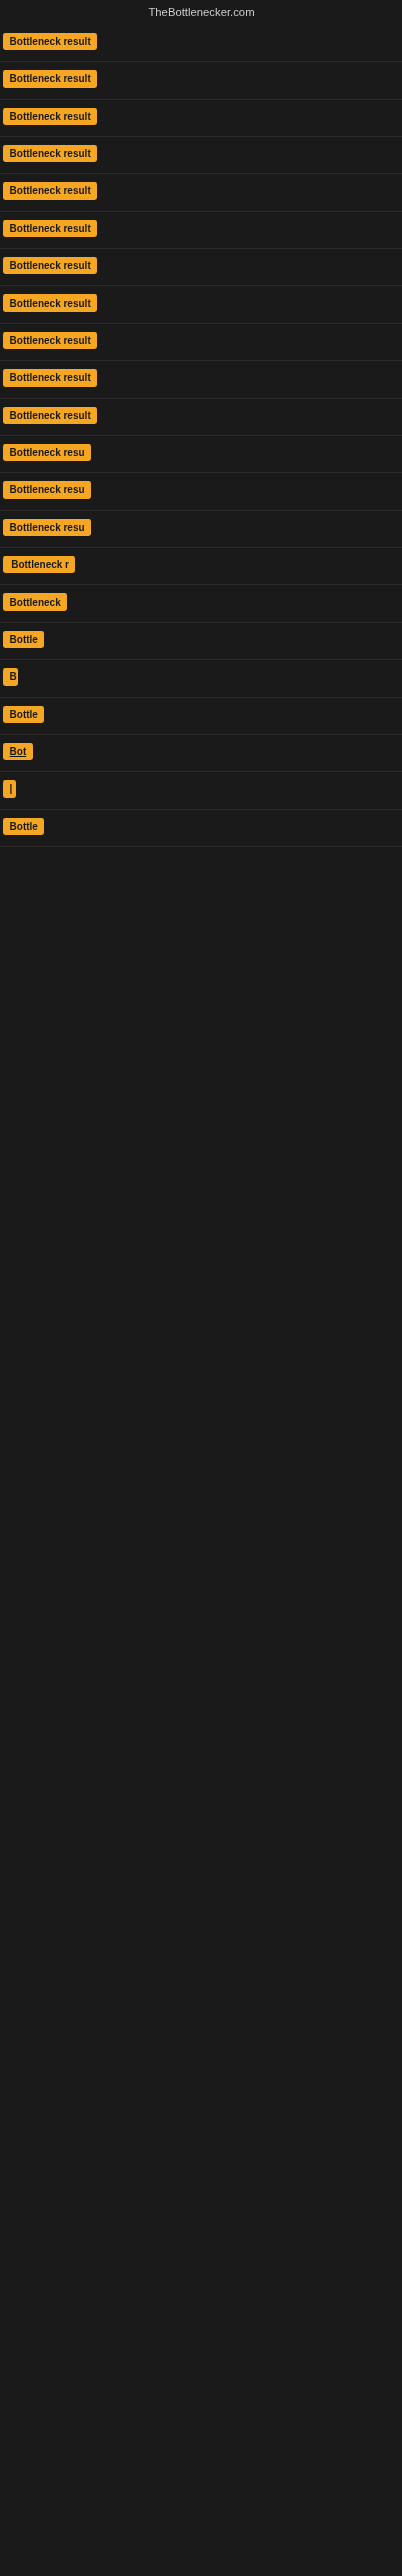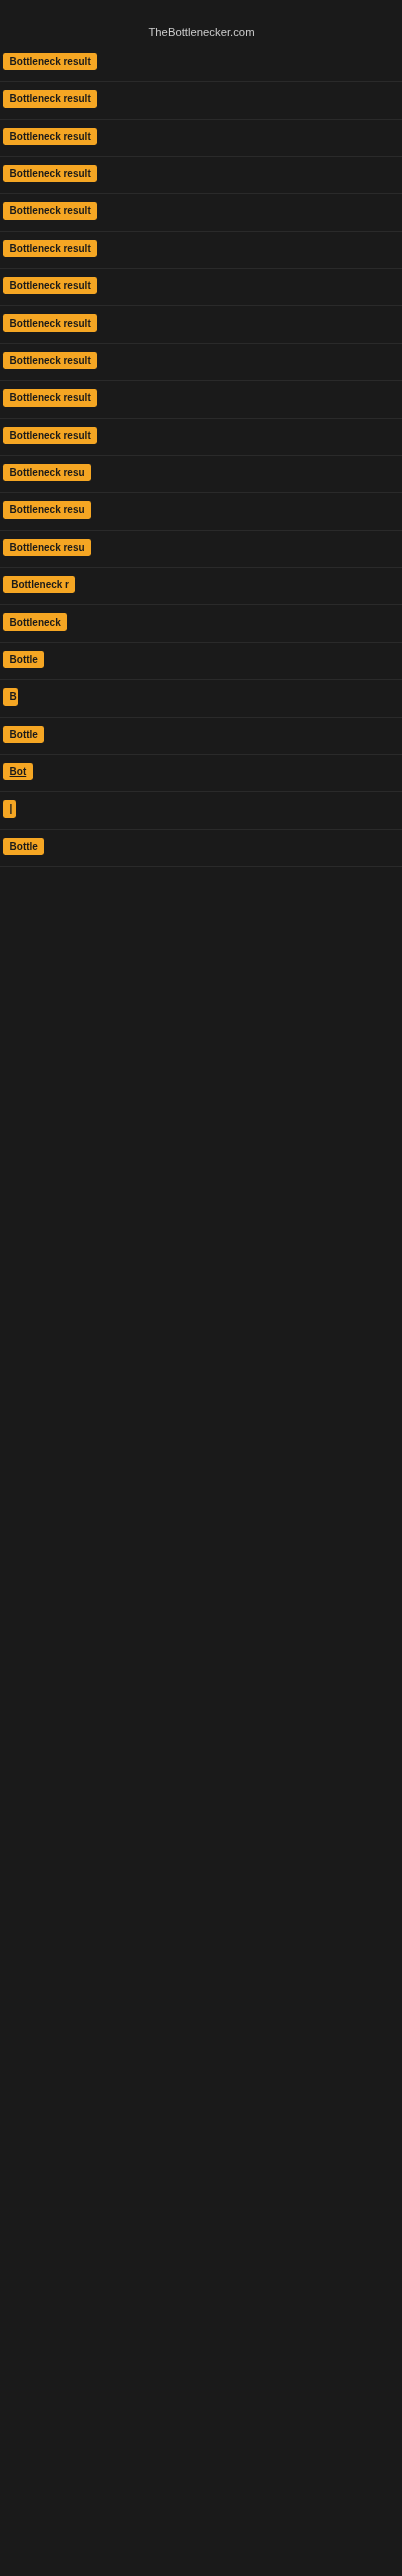--- a/index.html
+++ b/index.html
@@ -13,21 +13,20 @@
       background-color: #1a1a1a;
       font-family: Arial, sans-serif;
       position: relative;
     }
     .site-title {
       text-align: center;
       color: #cccccc;
       font-size: 11.3px;
       padding: 6.4px 0;
       background-color: #1a1a1a;
-      margin-top: 20px;
     }
     .bottleneck-badge {
       display: inline-block;
       background-color: #f5a623;
       color: #1a1a1a;
       font-size: 10px;
       font-weight: bold;
       padding: 3.2px 6.4px;
       border-radius: 2.4px;
       white-space: nowrap;

